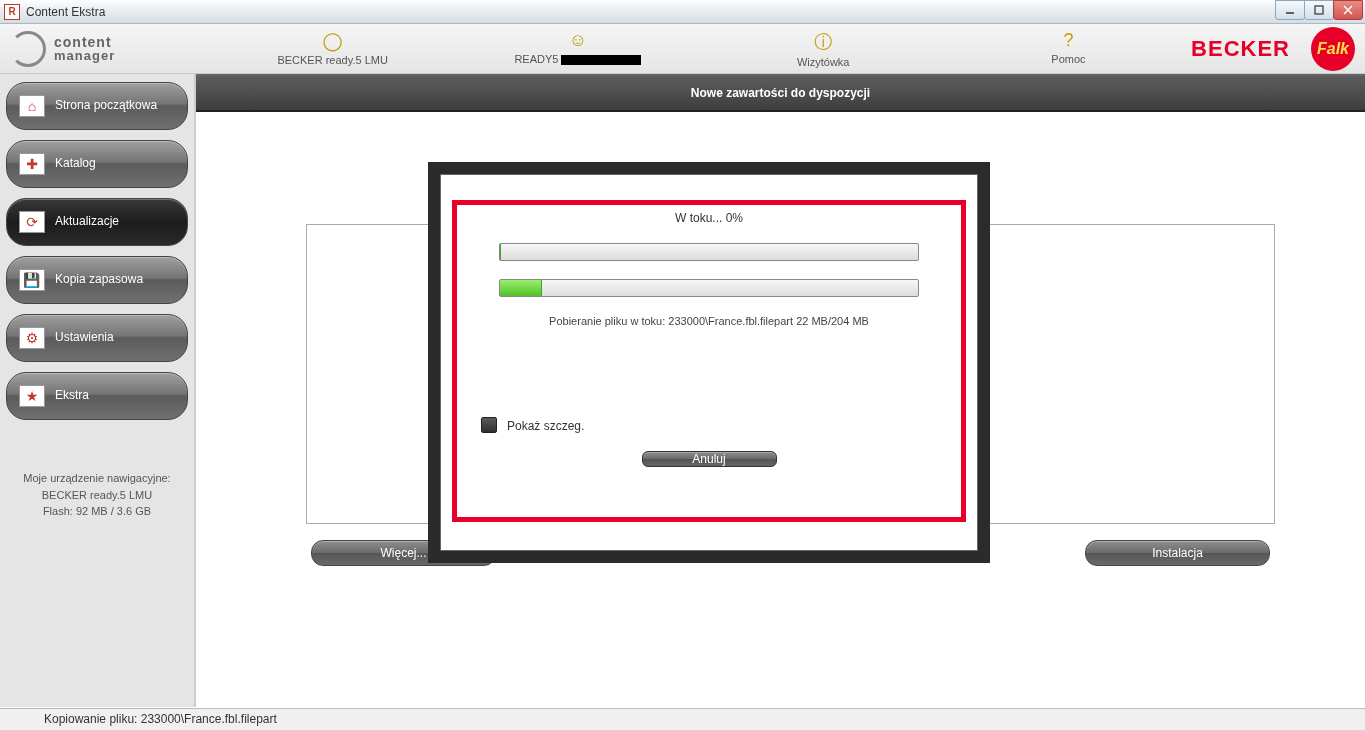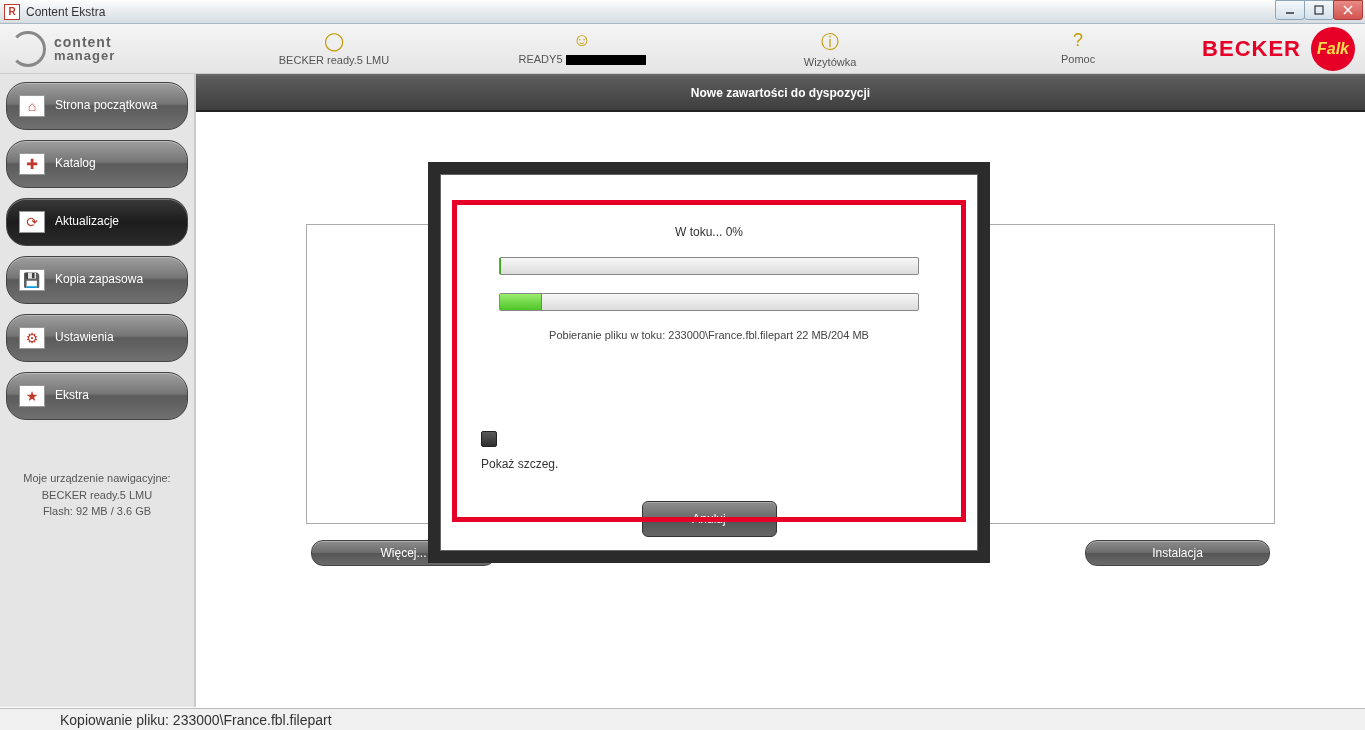--- a/index.html
+++ b/index.html
@@ -43,21 +43,21 @@
   .app-logo-text { color:#666; font-weight: bold; line-height: 1; }
   .app-logo-text .t1 { font-size: 14px; letter-spacing: 1px; }
   .app-logo-text .t2 { font-size: 13px; letter-spacing: 1px; }
 
   .topnav { display:flex; flex:1; }
   .topnav-item { flex:1; text-align:center; color:#555; cursor:pointer; display:flex; flex-direction:column; align-items:center; gap:2px;}
   .topnav-item .ticon { font-size:18px; color:#c49a00; }
   .topnav-item .tlabel { font-size:11px; }
   .censor { background:#000; display:inline-block; width:80px; height:10px; vertical-align:middle;}
 
-  .brand-area { display:flex; align-items:center; gap:10px; }
+  .brand-area { display:flex; align-items:center; gap:21px; }
   .brand-becker { color:#e60028; font-weight:bold; font-size:22px; letter-spacing:1px;}
   .brand-falk {
     width:44px; height:44px; border-radius:50%; background:#e60028; color:#fde047;
     display:flex; align-items:center; justify-content:center; font-style:italic; font-weight:bold; font-size:16px;
   }
 
   .body-wrap { display:flex; height: 633px; }
 
   .sidebar { width: 196px; background:#e5e5e5; border-right:2px solid #ccc; padding:8px 6px; display:flex; flex-direction:column; gap:10px;}
   .side-btn {
@@ -97,42 +97,42 @@
 
   .modal {
     position:absolute; left:244px; top:100px; width:538px; height:377px;
     background:#fff; border:1px solid #666;
     box-shadow: 0 0 0 12px #2b2b2b;
   }
   .red-highlight {
     position:absolute; left:11px; top:25px; right:11px; bottom:28px; border:5px solid #e60028;
     pointer-events:none;
   }
-  .modal-inner { padding: 50px 35px 20px; color:#333; }
+  .modal-inner { padding: 36px 35px 20px; color:#333; }
   .progress-title { text-align:center; margin-bottom:18px; font-size:12px;}
   .progress-bar {
     height:18px; border:1px solid #888; background:linear-gradient(to bottom,#f7f7f7,#dcdcdc);
     margin: 0 auto 18px; width:420px; position:relative; border-radius:2px;
   }
   .progress-fill {
     position:absolute; left:0; top:0; bottom:0; background:linear-gradient(to bottom,#9bee6e,#4ec427);
     border-right:1px solid #3fa81f;
   }
   .download-text { text-align:center; font-size:11px; color:#444; margin-top:6px;}
-  .details-row { display:flex; align-items:flex-start; gap:10px; margin-top:90px; margin-left:5px;flex-direction:column;}
+  .details-row { display:flex; align-items:flex-end; gap:10px; margin-top:90px; margin-left:5px;}
   .checkbox-box { width:16px; height:16px; background:linear-gradient(to bottom,#5a5a5a,#2f2f2f); border:1px solid #222; border-radius:2px; cursor:pointer;}
   .modal-btn {
-    width:135px; height:36px; margin:30px auto 0; border-radius:6px;
+    width:135px; height:16px; margin:18px auto 0; border-radius:6px;
     background:linear-gradient(to bottom,#8e8e8e 0%,#6a6a6a 48%,#535353 52%,#666 100%);
     border:1px solid #333; color:#fff; display:flex; align-items:center; justify-content:center; cursor:pointer;
     box-shadow:inset 0 1px 0 rgba(255,255,255,0.25); font-size:12px;
   }
 
   .statusbar {
-    height:22px; border-top:1px solid #bbb; background:#f0f0f0; padding:3px 60px; font-size:14px; color:#333;
+    height:22px; border-top:1px solid #bbb; background:#f0f0f0; padding:3px 44px; font-size:12px; color:#333;
     position:absolute; bottom:0; left:0; right:0;
   }
 </style>
 </head>
 <body>
 
 <div class="titlebar">
   <span class="titlebar-icon">R</span>
   <span class="titlebar-title">Content Ekstra</span>
   <div class="window-controls">

